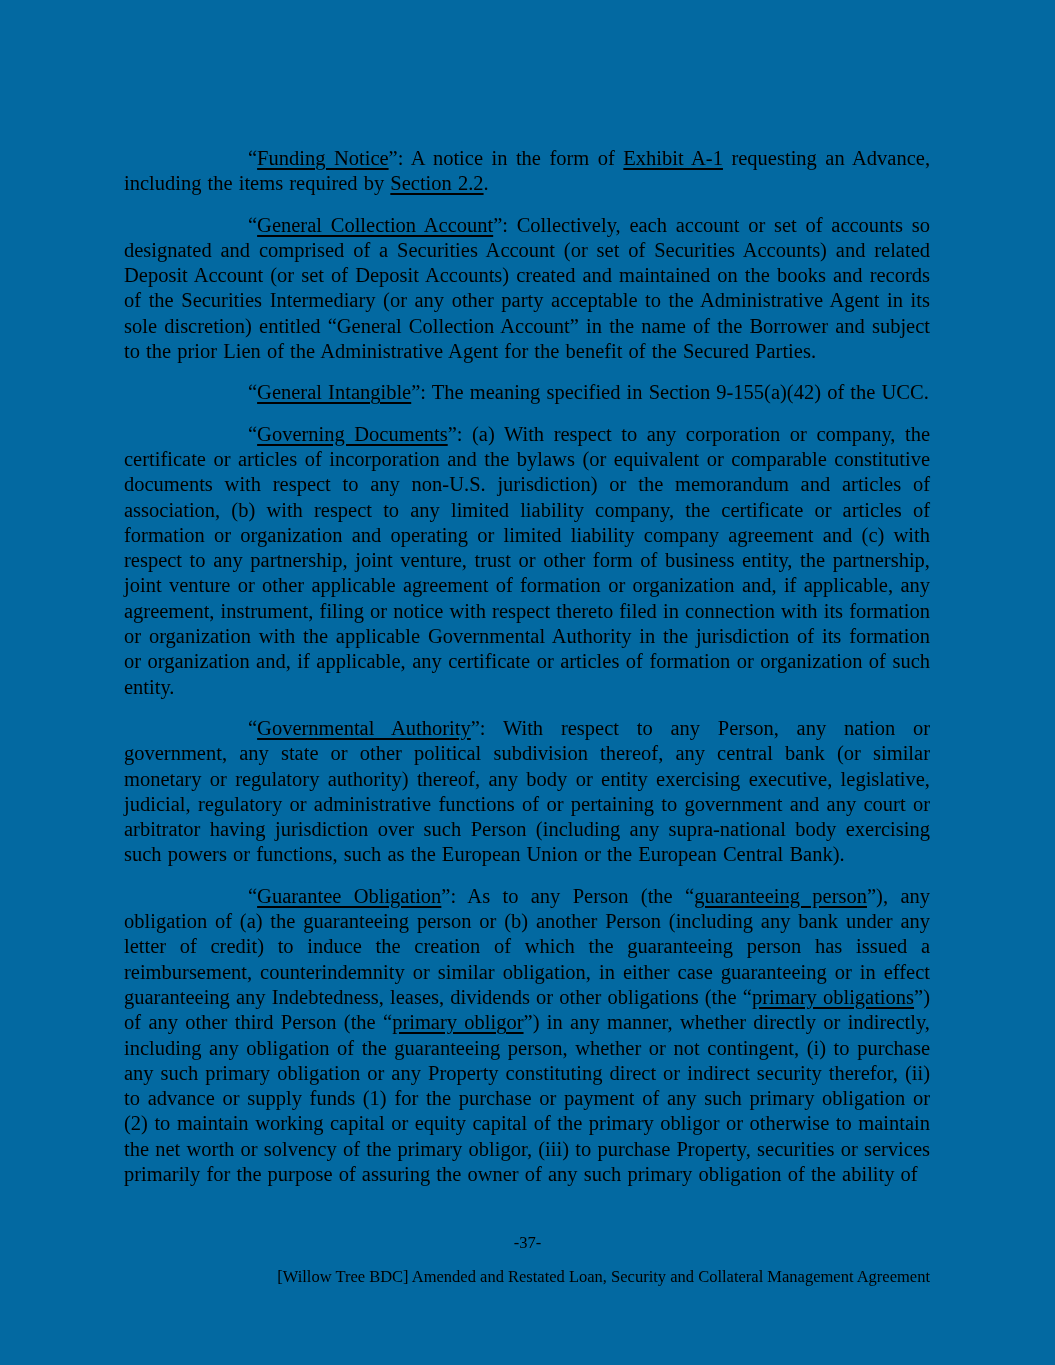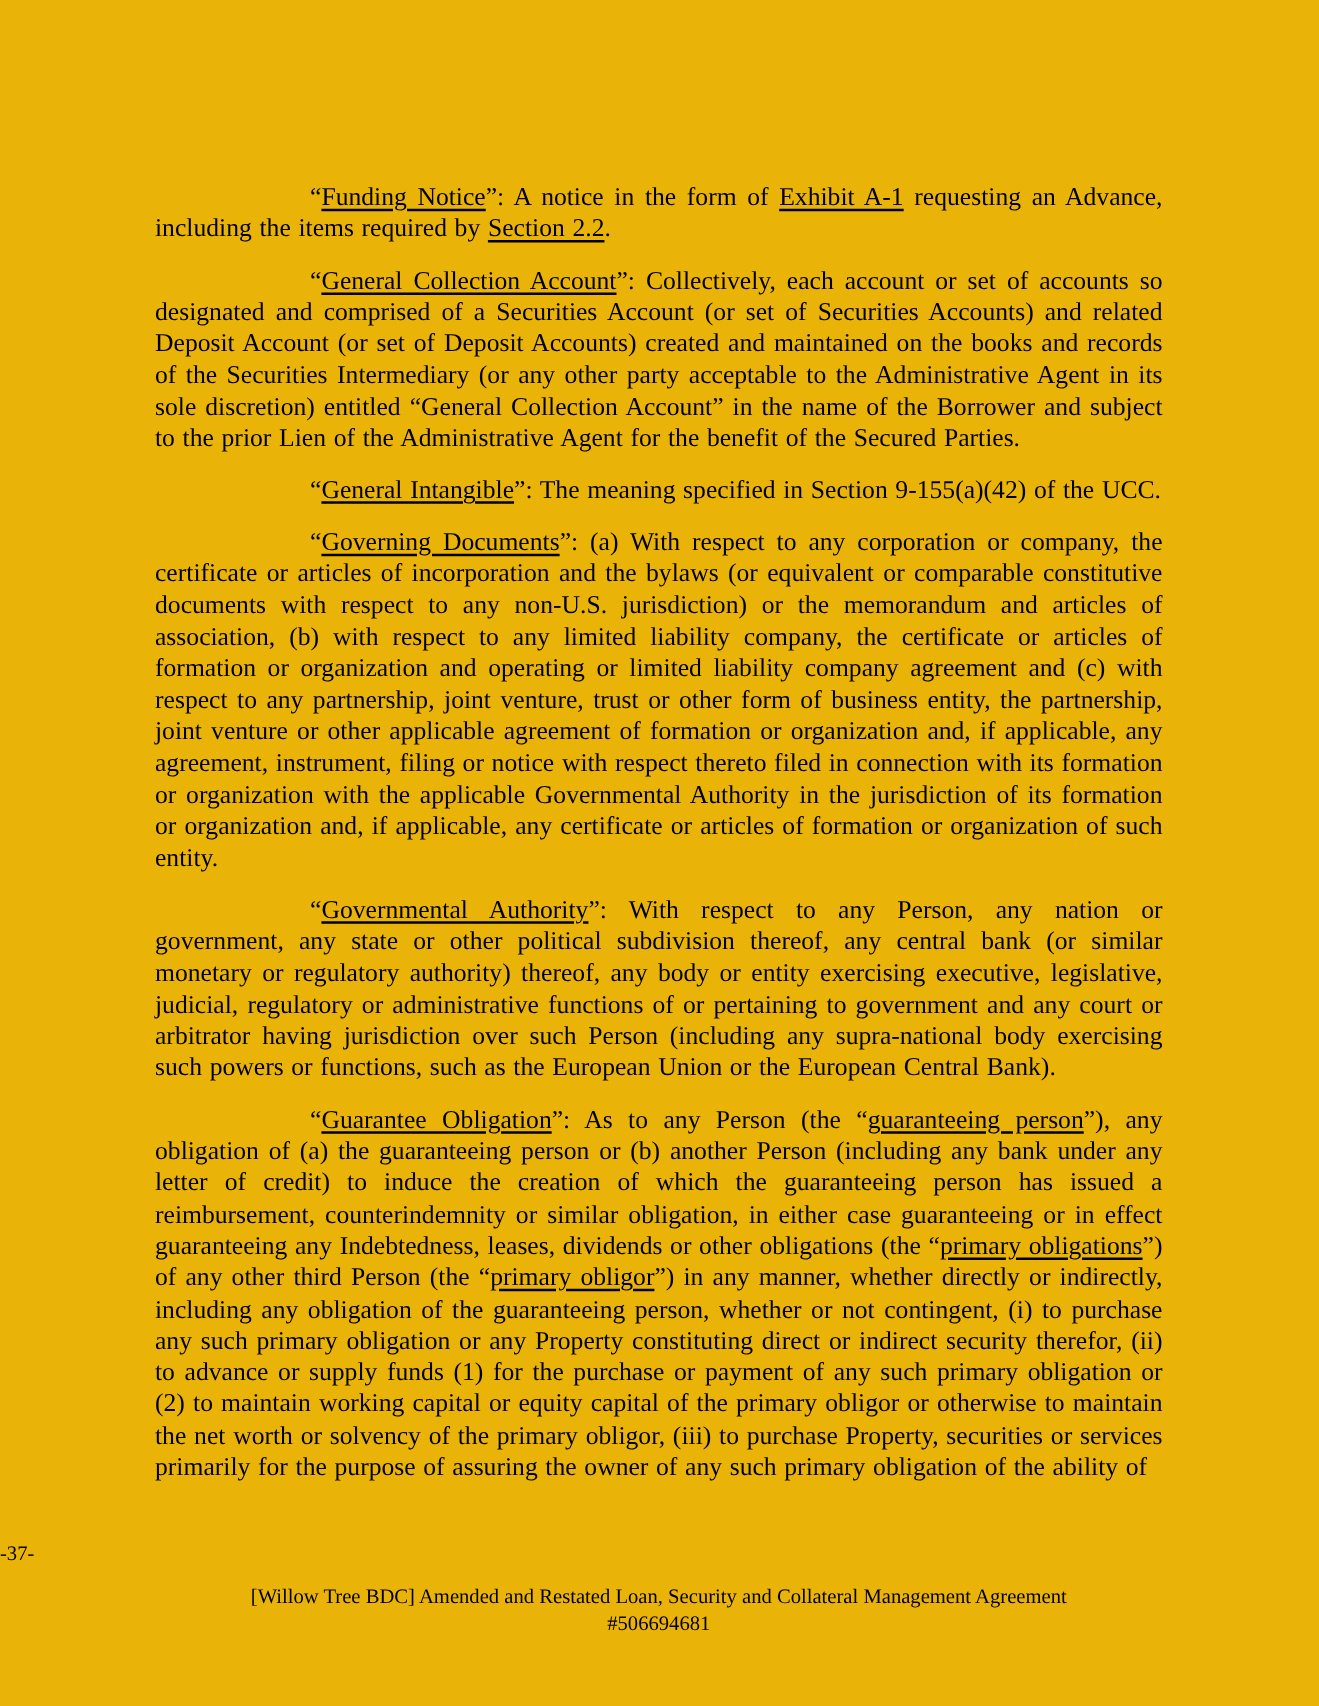--- a/index.html
+++ b/index.html
@@ -1,21 +1,21 @@
 <!DOCTYPE html>
 <html><head>
 <meta charset="utf-8">
 <style>
   * { box-sizing: border-box; }
   html, body { margin: 0; padding: 0; background: #ffffff; }
   .page {
     position: relative;
     width: 1055px;
     height: 1365px;
-    background: #eab308;
+    background: #0369a1;
     color: #000000;
     font-family: "Liberation Serif", "DejaVu Serif", serif;
     overflow: hidden;
   }
   .content {
     position: absolute;
     left: 124px;
     top: 146px;
     width: 806px;
   }
@@ -27,42 +27,42 @@
     text-indent: 124px;
     word-spacing: 1px;
   }
   p.para:last-child { margin-bottom: 0; }
   .u { text-decoration: underline; text-underline-offset: 3px; }
   .pageno {
     position: absolute;
     left: 0;
     top: 1233px;
     width: 1055px;
+    text-align: center;
     font-size: 16.5px;
   }
   .footer {
     position: absolute;
     left: 124px;
     top: 1266px;
     width: 806px;
     font-size: 16.5px;
     line-height: 22px;
-    text-align: center;
+    text-align: right;
   }
 </style>
 </head>
 <body>
 
 <div class="page">
   <div class="content">
       <p class="para"><span class="">“</span><span class="u">Funding Notice</span><span class="">”: A notice in the form of </span><span class="u">Exhibit A-1</span><span class=""> requesting an Advance, including the items required by </span><span class="u">Section 2.2</span><span class="">.</span></p>
       <p class="para"><span class="">“</span><span class="u">General Collection Account</span><span class="">”: Collectively, each account or set of accounts so designated and comprised of a Securities Account (or set of Securities Accounts) and related Deposit Account (or set of Deposit Accounts) created and maintained on the books and records of the Securities Intermediary (or any other party acceptable to the Administrative Agent in its sole discretion) entitled “General Collection Account” in the name of the Borrower and subject to the prior Lien of the Administrative Agent for the benefit of the Secured Parties.</span></p>
       <p class="para"><span class="">“</span><span class="u">General Intangible</span><span class="">”: The meaning specified in Section 9-155(a)(42) of the UCC.</span></p>
       <p class="para"><span class="">“</span><span class="u">Governing Documents</span><span class="">”: (a) With respect to any corporation or company, the certificate or articles of incorporation and the bylaws (or equivalent or comparable constitutive documents with respect to any non-U.S. jurisdiction) or the memorandum and articles of association, (b) with respect to any limited liability company, the certificate or articles of formation or organization and operating or limited liability company agreement and (c) with respect to any partnership, joint venture, trust or other form of business entity, the partnership, joint venture or other applicable agreement of formation or organization and, if applicable, any agreement, instrument, filing or notice with respect thereto filed in connection with its formation or organization with the applicable Governmental Authority in the jurisdiction of its formation or organization and, if applicable, any certificate or articles of formation or organization of such entity.</span></p>
       <p class="para"><span class="">“</span><span class="u">Governmental Authority</span><span class="">”: With respect to any Person, any nation or government, any state or other political subdivision thereof, any central bank (or similar monetary or regulatory authority) thereof, any body or entity exercising executive, legislative, judicial, regulatory or administrative functions of or pertaining to government and any court or arbitrator having jurisdiction over such Person (including any supra-national body exercising such powers or functions, such as the European Union or the European Central Bank).</span></p>
       <p class="para"><span class="">“</span><span class="u">Guarantee Obligation</span><span class="">”: As to any Person (the “</span><span class="u">guaranteeing person</span><span class="">”), any obligation of (a) the guaranteeing person or (b) another Person (including any bank under any letter of credit) to induce the creation of which the guaranteeing person has issued a reimbursement, counterindemnity or similar obligation, in either case guaranteeing or in effect guaranteeing any Indebtedness, leases, dividends or other obligations (the “</span><span class="u">primary obligations</span><span class="">”) of any other third Person (the “</span><span class="u">primary obligor</span><span class="">”) in any manner, whether directly or indirectly, including any obligation of the guaranteeing person, whether or not contingent, (i) to purchase any such primary obligation or any Property constituting direct or indirect security therefor, (ii) to advance or supply funds (1) for the purchase or payment of any such primary obligation or (2) to maintain working capital or equity capital of the primary obligor or otherwise to maintain the net worth or solvency of the primary obligor, (iii) to purchase Property, securities or services primarily for the purpose of assuring the owner of any such primary obligation of the ability of</span></p>
     </div>
   <div class="pageno">-37-</div>
   <div class="footer">
     <div>[Willow Tree BDC] Amended and Restated Loan, Security and Collateral Management Agreement</div>
-    <div>#506694681</div>
   </div>
 </div>
 
 </body></html>

